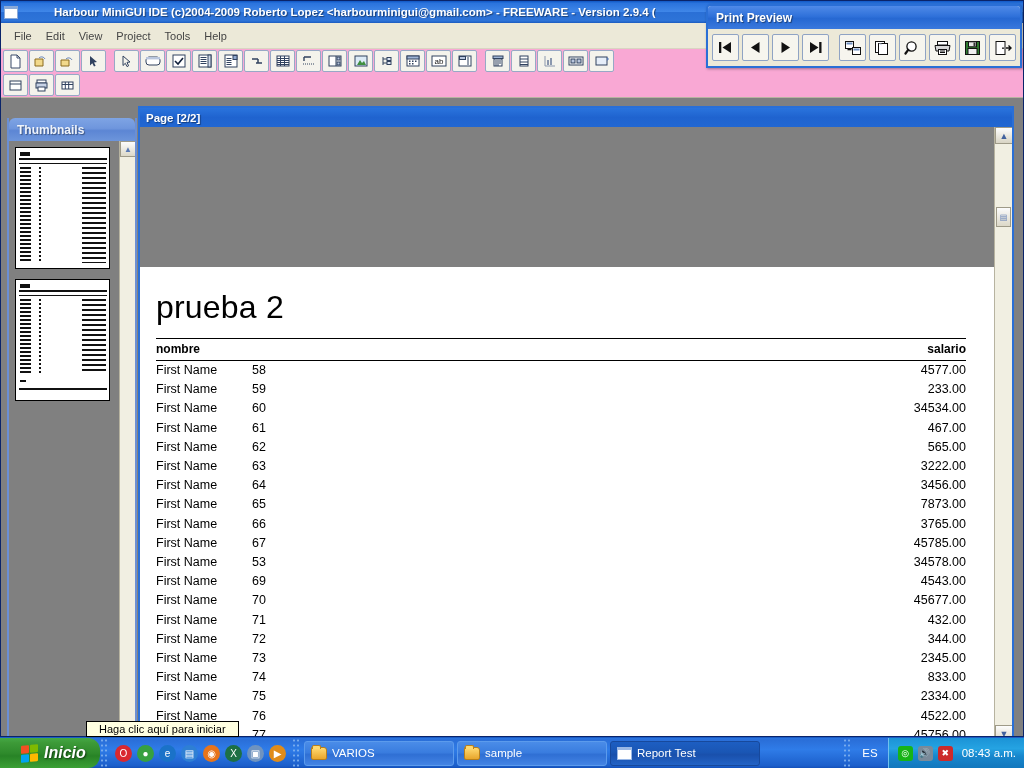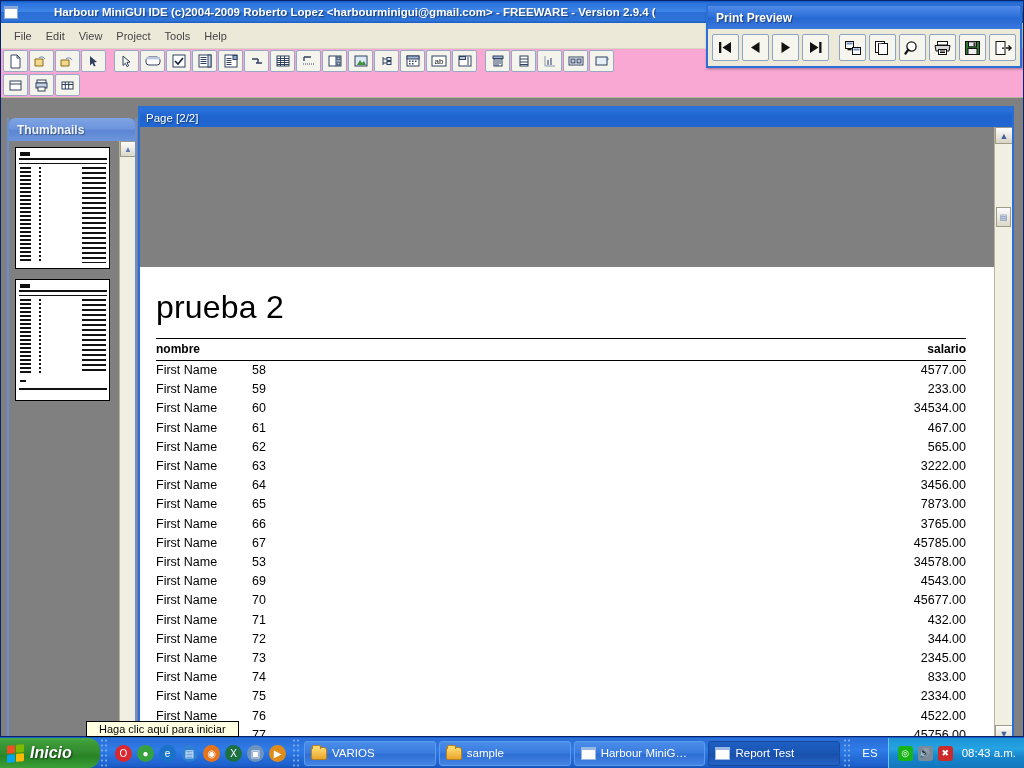--- a/index.html
+++ b/index.html
@@ -184,21 +184,21 @@
     width: 876px; height: 655px;
     border: 2px solid #2a6fd6;
     background: #e7e5d8;
     display: flex; flex-direction: column;
   }
   #preview-titlebar {
     height: 19px;
     background: linear-gradient(180deg,#2a74dd 0%, #1f63cf 50%, #2167d2 100%);
     display: flex; align-items: center;
     padding-left: 6px;
-    color: #fff; font-size: 11.5px; font-weight: normal;
+    color: #fff; font-size: 11.5px; font-weight: bold;
     text-shadow: 1px 1px 1px rgba(0,0,0,.4);
     flex: 0 0 auto;
   }
   #preview-body {
     flex: 1 1 auto;
     display: flex;
     overflow: hidden;
   }
   #page-viewport {
     flex: 1 1 auto;
@@ -336,21 +336,21 @@
     background: linear-gradient(180deg,#2b73e0 0%, #2a6fd9 8%, #2f7ce8 38%, #1c5fcb 92%, #1450b9 100%);
     border-top: 1px solid #1b5cc4;
     display: flex; align-items: stretch;
     z-index: 70;
   }
   #start-button {
     width: 100px;
     background: linear-gradient(180deg,#45a845 0%, #3d9a38 16%, #2f8b2c 50%, #288326 60%, #3ba035 100%);
     border-radius: 0 12px 12px 0;
     display: flex; align-items: center;
-    padding-left: 7px; gap: 6px;
+    padding-left: 21px; gap: 6px;
     flex: 0 0 auto;
   }
   #start-button .flag {
     width: 17px; height: 17px;
     display: grid;
     grid-template-columns: 1fr 1fr; grid-template-rows: 1fr 1fr;
     gap: 1px;
     transform: skewY(-6deg);
   }
   #start-button .flag i { display: block; border-radius: 1px; }
@@ -941,24 +941,20 @@
 
     <div id="tasklist">
         <div class="taskbtn">
           <span class="folder-icon"></span>
           <span>VARIOS</span>
         </div>
         <div class="taskbtn">
           <span class="folder-icon"></span>
           <span>sample</span>
         </div>
-        <div class="taskbtn">
-          <span class="ticon"></span>
-          <span>Harbour MiniG…</span>
-        </div>
         <div class="taskbtn active">
           <span class="ticon"></span>
           <span>Report Test</span>
         </div>
       </div>
 
     <div class="tb-grip"></div>
 
     <div id="lang-indicator">ES</div>
 

